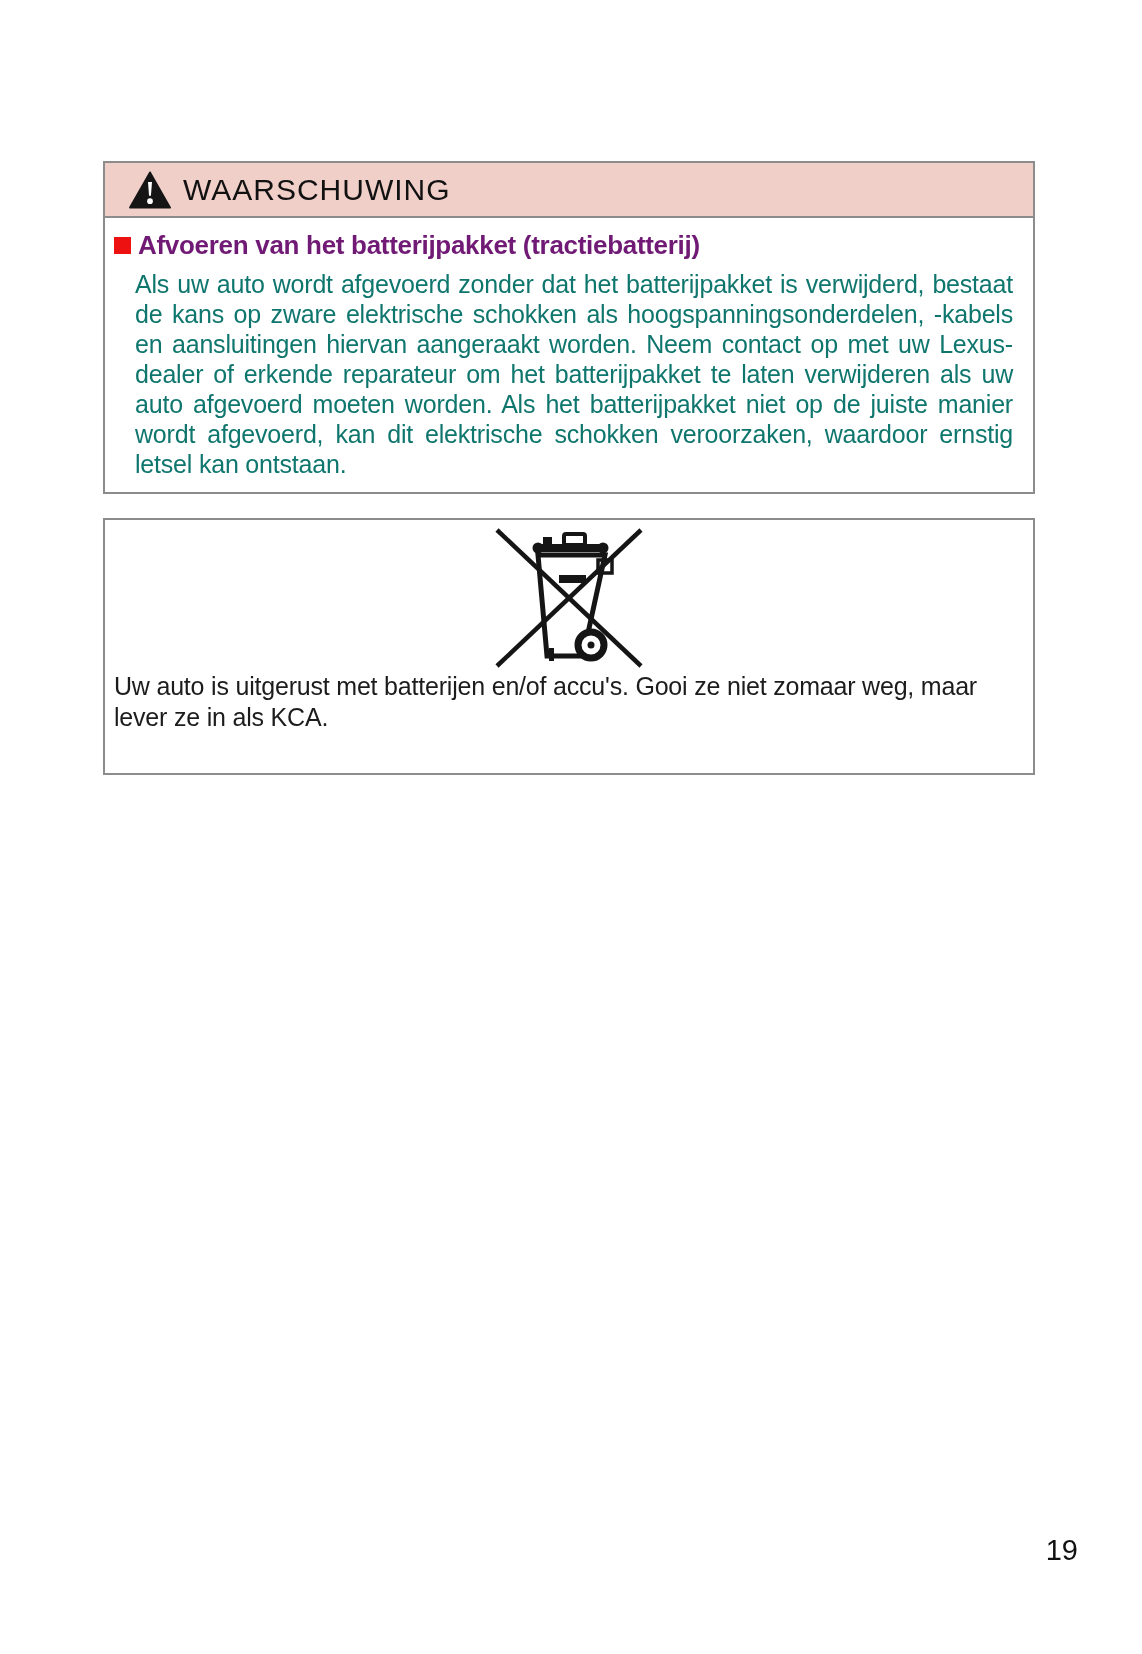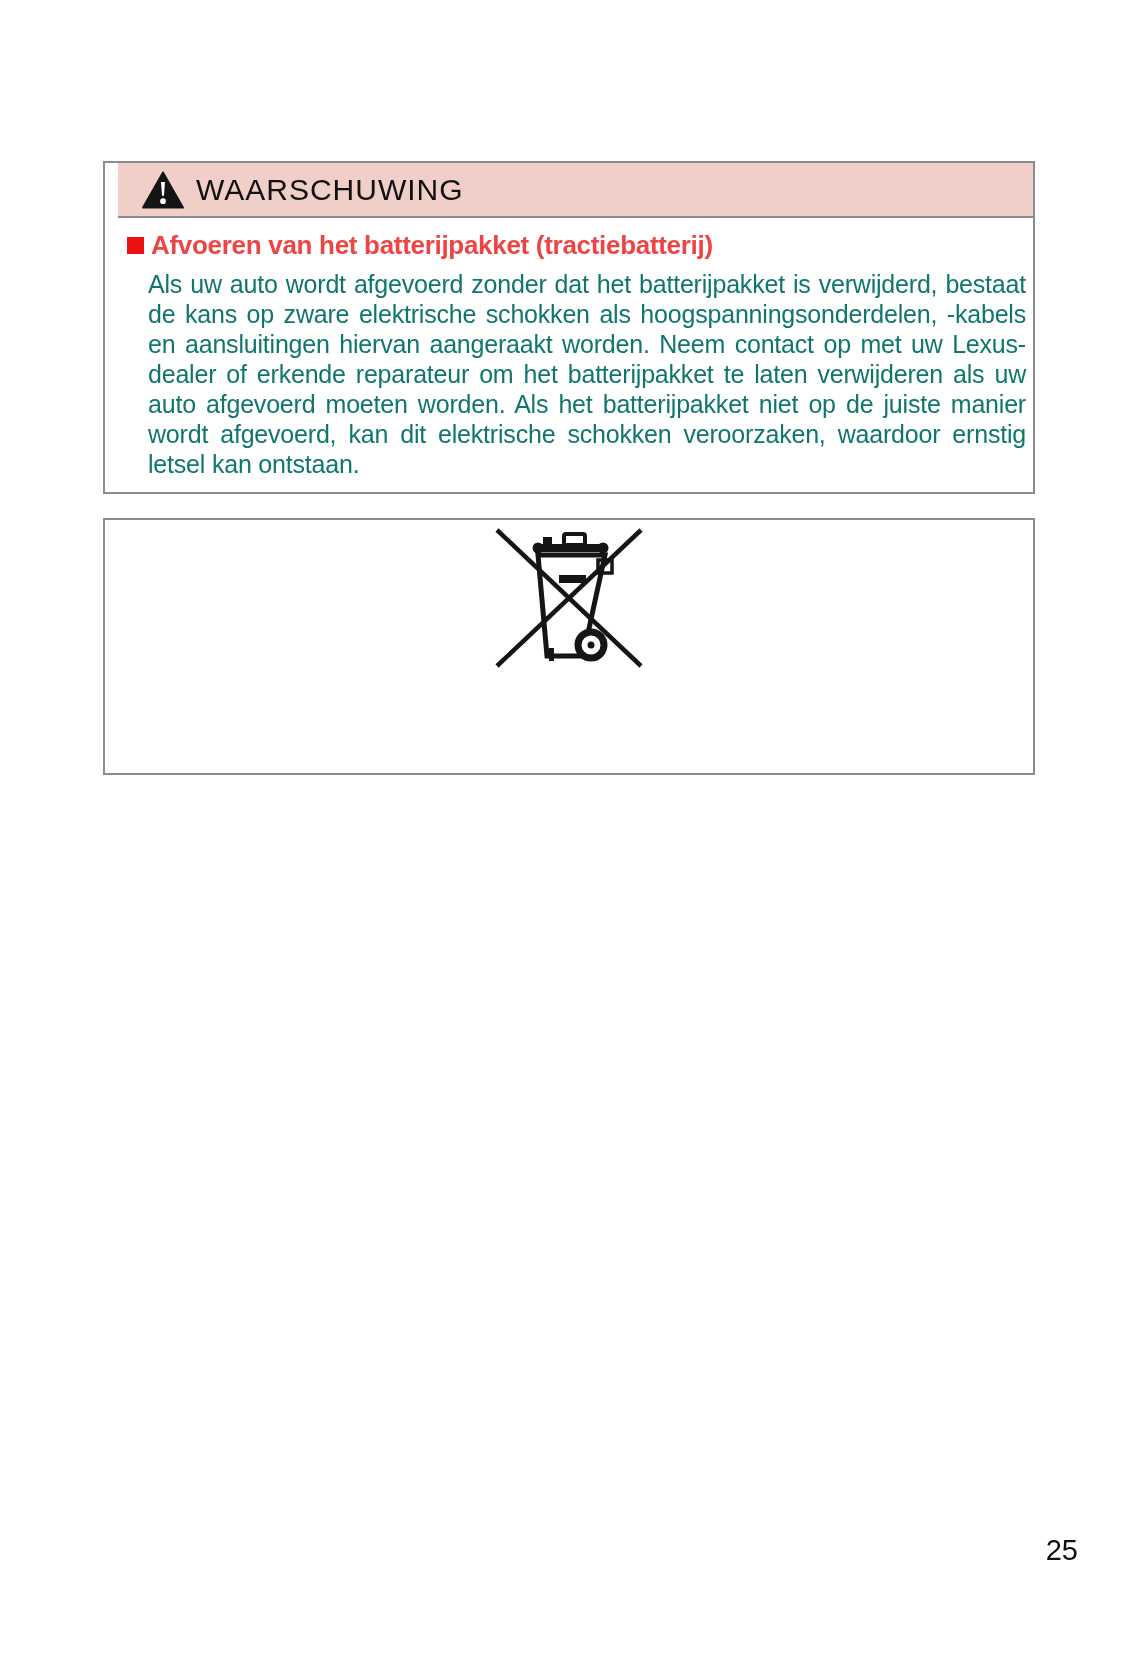--- a/index.html
+++ b/index.html
@@ -15,21 +15,21 @@
 
   .box {
     position: absolute;
     left: 103px;
     width: 932px;
     border: 2px solid #8c8c8c;
     background: #ffffff;
   }
 
   
-  .warning-box { top: 161px; height: 333px; padding-left: 13px; }
+  .warning-box { top: 161px; height: 333px; }
 
   .warning-header {
     height: 55px;
     background: #f1cfc9;
     border-bottom: 2px solid #8c8c8c;
     display: flex;
     align-items: center;
     padding-left: 24px;
   }
   .warning-header .tri-icon { width: 42px; height: 38px; flex: 0 0 auto; }
@@ -41,21 +41,21 @@
   }
 
   .warning-body { padding: 12px 24px 0 9px; }
 
   .section-heading {
     display: flex;
     align-items: center;
     font-weight: bold;
     font-size: 26px;
     letter-spacing: -0.3px;
-    color: #ef4444;
+    color: #701a75;
   }
   .red-bullet {
     width: 17px;
     height: 17px;
     background: #ee1111;
     margin-right: 7px;
     flex: 0 0 auto;
   }
 
   .warning-paragraph {
@@ -139,15 +139,16 @@
       <rect x="55" y="121" width="5" height="13" fill="#151515"></rect>
 
       <circle cx="97" cy="118" r="13" fill="#ffffff" stroke="#151515" stroke-width="7"></circle>
       <circle cx="97" cy="118" r="3.5" fill="#151515"></circle>
 
       <line x1="3" y1="3" x2="147" y2="139" stroke="#151515" stroke-width="4.5"></line>
       <line x1="147" y1="3" x2="3" y2="139" stroke="#151515" stroke-width="4.5"></line>
     </svg>
   </div>
 
+  <p class="battery-text">Uw auto is uitgerust met batterijen en/of accu's. Gooi ze niet zomaar weg, maar lever ze in als KCA.</p>
 </div>
 
-<div class="page-number">25</div>
+<div class="page-number">19</div>
 
 </body></html>

